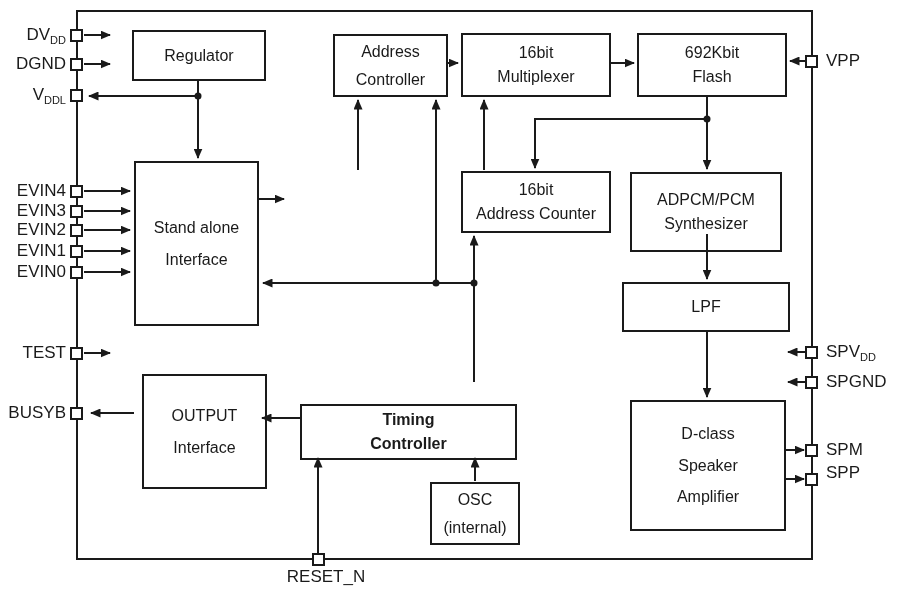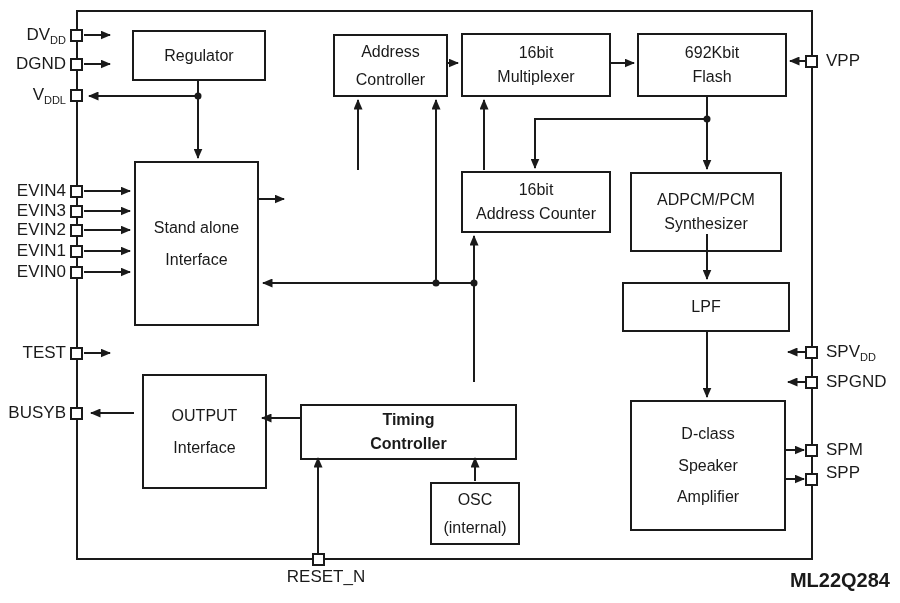--- a/index.html
+++ b/index.html
@@ -176,15 +176,14 @@
   <div class="pinlabel pl-left" style="top:344px;"><span>TEST</span></div>
   <div class="pinlabel pl-left" style="top:404px;"><span>BUSYB</span></div>
 
   <div class="pinlabel pl-right" style="top:52px;"><span>VPP</span></div>
   <div class="pinlabel pl-right" style="top:343px;"><span>SPV</span><sub>DD</sub></div>
   <div class="pinlabel pl-right" style="top:373px;"><span>SPGND</span></div>
   <div class="pinlabel pl-right" style="top:441px;"><span>SPM</span></div>
   <div class="pinlabel pl-right" style="top:455px;margin-top:9px;"><span>SPP</span></div>
 
   <div class="reset-label"><span>RESET_N</span></div>
-  <div class="part-number">ML22Q284</div>
 
 </div>
 
 </body></html>

